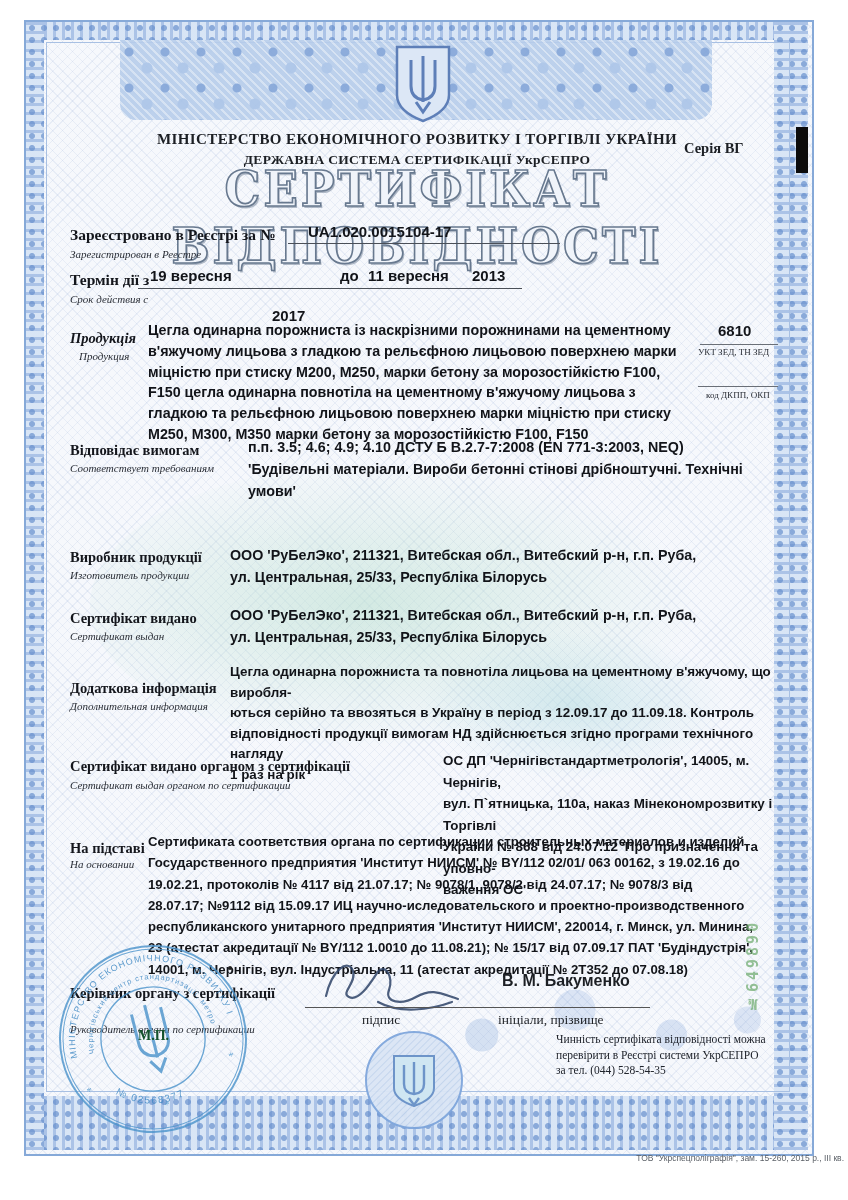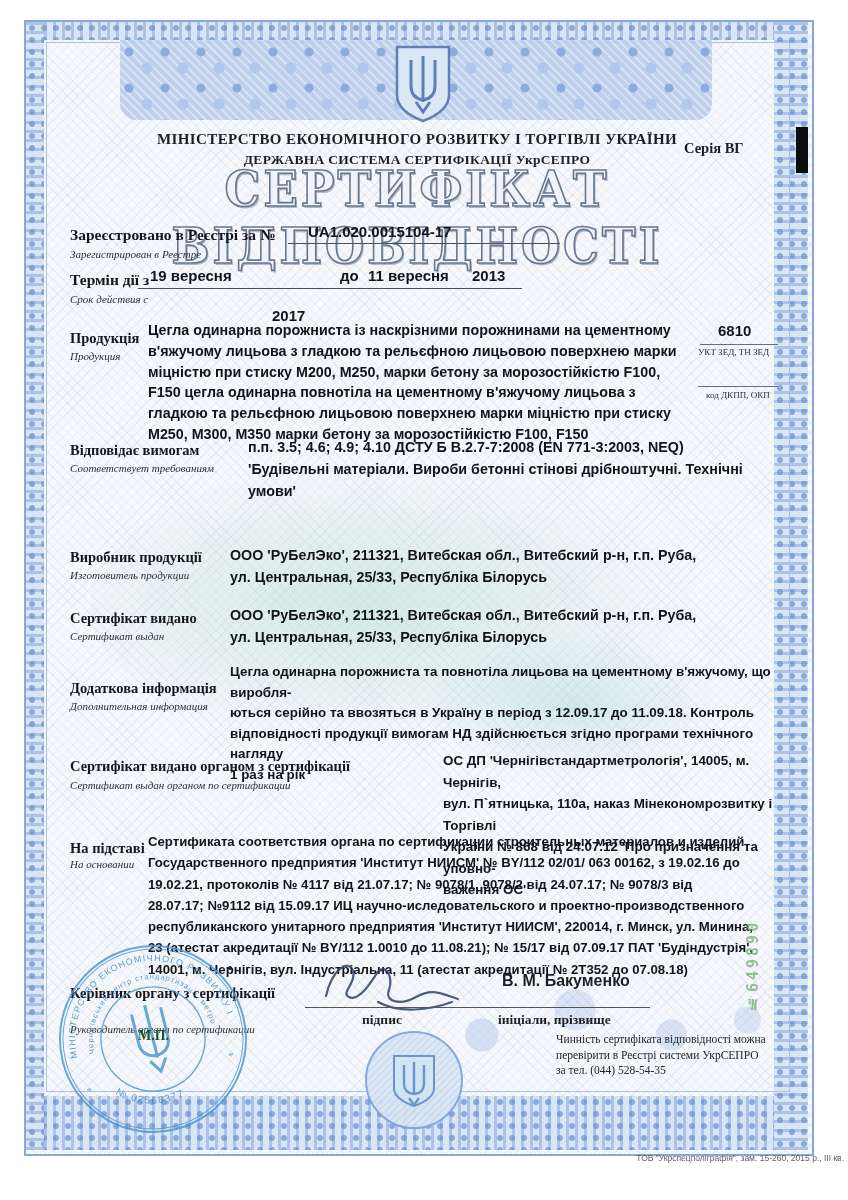--- a/index.html
+++ b/index.html
@@ -59,21 +59,21 @@
   .tiny{font-size:9px;color:#2a2e36;white-space:nowrap;}
   .serial-green{left:744px;top:893px;height:120px;writing-mode:vertical-rl;
     transform:rotate(180deg);font-family:"DejaVu Sans Mono",monospace;font-weight:bold;
     font-size:15px;letter-spacing:3px;color:rgba(106,168,106,.7);}
   .verify{left:556px;top:1032px;width:240px;font-size:11.5px;line-height:15.5px;
     color:#20242c;white-space:pre-line;}
   .footer{left:480px;top:1153px;width:364px;text-align:right;
     font-family:"Liberation Sans",sans-serif;font-size:8.5px;color:#5a5f66;}
   .mp{left:138px;top:1028px;font-weight:bold;font-size:14px;color:#14532d;}
   .dot{left:228px;top:966px;width:4px;height:4px;border-radius:50%;background:#222;}
-  .sig-caption{font-weight:bold;font-size:13.5px;}
+  .sig-caption{font-weight:normal;font-size:13.5px;}
   .name{font-family:"Liberation Sans",sans-serif;font-weight:bold;font-size:16px;}
 </style>
 </head>
 <body>
 
 <div class="abs paper"></div>
 <div class="abs band" style="left:26px;top:22px;width:782px;height:18px;"></div>
 <div class="abs band" style="left:26px;top:1096px;width:782px;height:54px;"></div>
 <div class="abs band-v" style="left:26px;top:22px;width:18px;height:1128px;"></div>
 <div class="abs band-v" style="left:774px;top:22px;width:34px;height:1128px;"></div>
@@ -105,22 +105,22 @@
 
 <div class="abs lbl" style="left:70px;top:271px;font-size:15.5px;">Термін дії з</div>
 <div class="abs lbl-ru" style="left:70px;top:293px;">Срок действия с</div>
 <div class="abs val" style="left:150px;top:267px;font-size:15px;">19 вересня</div>
 <div class="abs val" style="left:272px;top:267px;font-size:15px;margin-top:40px;">2017</div>
 <div class="abs val" style="left:340px;top:267px;font-size:15px;">до</div>
 <div class="abs val" style="left:368px;top:267px;font-size:15px;">11 вересня</div>
 <div class="abs val" style="left:472px;top:267px;font-size:15px;">2013</div>
 <div class="abs uline" style="left:138px;top:288px;width:384px;"></div>
 
-<div class="abs lbl" style="left:70px;top:330px;">Продукція</div>
-<div class="abs lbl-ru" style="left:70px;top:350px;">Продукция</div>
+<div class="abs lbl" style="left:70px;top:330px;font-style:italic;">Продукція</div>
+<div class="abs lbl-ru" style="left:79px;top:350px;">Продукция</div>
 <div class="abs val" style="left:148px;top:320px;width:540px;font-size:14.3px;line-height:20.8px;">Цегла одинарна порожниста із наскрізними порожнинами на цементному
 в'яжучому лицьова з гладкою та рельєфною лицьовою поверхнею марки
 міцністю при стиску М200, М250,  марки бетону за морозостійкістю F100,
 F150 цегла одинарна повнотіла на  цементному в'яжучому лицьова з
 гладкою та рельєфною лицьовою поверхнею марки міцністю при стиску
 М250, М300, М350 марки бетону за морозостійкістю F100, F150</div>
 <div class="abs val" style="left:718px;top:322px;font-size:15px;">6810</div>
 <div class="abs uline" style="left:700px;top:344px;width:78px;border-color:#6a6f77;"></div>
 <div class="abs tiny" style="left:698px;top:347px;">УКТ ЗЕД, ТН ЗЕД</div>
 <div class="abs uline" style="left:698px;top:386px;width:80px;border-color:#6a6f77;"></div>

